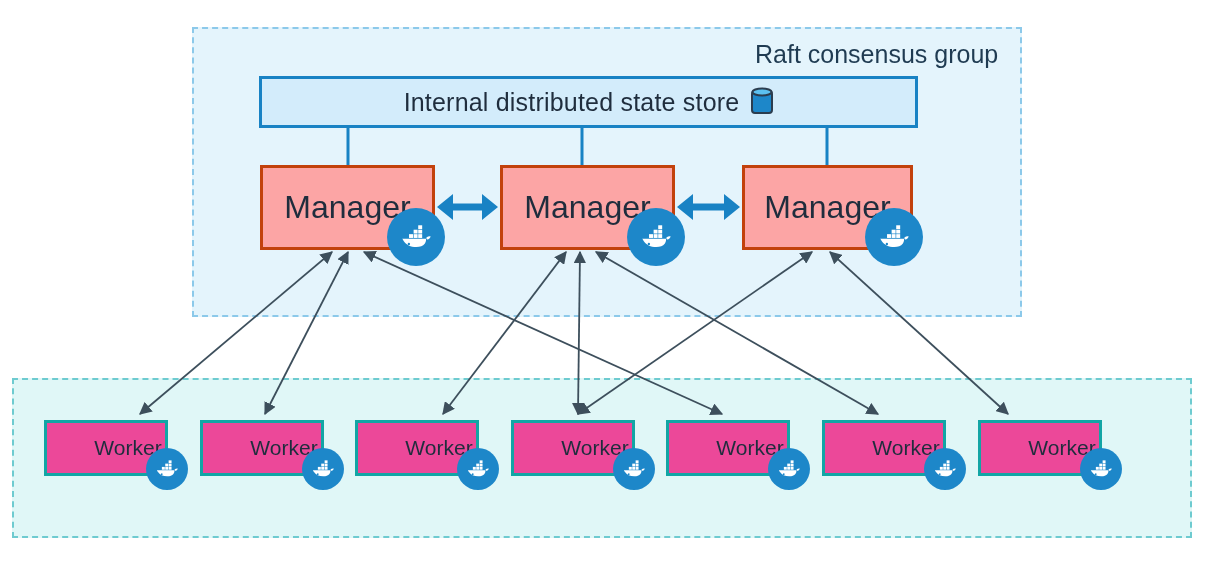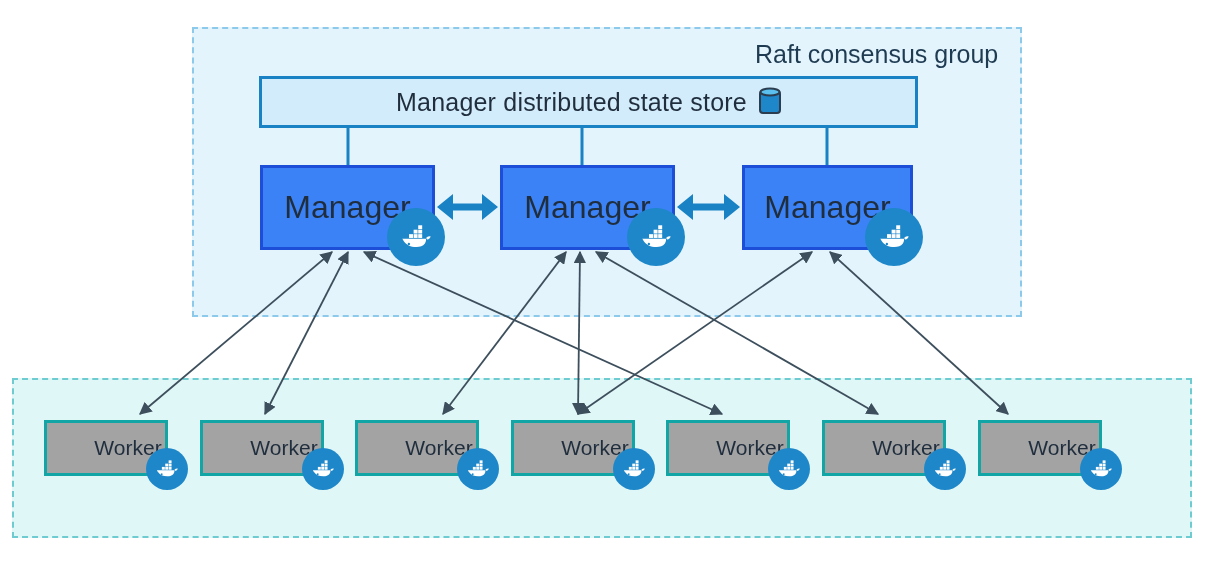--- a/index.html
+++ b/index.html
@@ -46,26 +46,26 @@
     position: absolute;
     box-sizing: border-box;
     border: 2px dashed #6ecbd0;
     background: #e0f7f7;
   }
   .store-box {
     border: 3px solid #1882c4;
     background: #d3ecfb;
   }
   .manager-box {
-    border: 3px solid #1d4ed8;
-    background: #3b82f6;
+    border: 3px solid #c2410c;
+    background: #fca5a5;
   }
   .worker-box {
     border: 3px solid #12a5a5;
-    background: #a3a3a3;
+    background: #ec4899;
     padding-left: 44px;
   }
   .store-label {
     font-size: 25px;
     letter-spacing: .2px;
   }
   .manager-label {
     font-size: 32px;
   }
   .worker-label {
@@ -125,21 +125,21 @@
         <g>
           <path d="M 437 207 L 453 194 L 453 203.5 L 482 203.5 L 482 194 L 498 207 L 482 220 L 482 210.5 L 453 210.5 L 453 220 Z" fill="#1882c4"></path>
         </g>
         <g>
           <path d="M 677 207 L 693 194 L 693 203.5 L 724 203.5 L 724 194 L 740 207 L 724 220 L 724 210.5 L 693 210.5 L 693 220 Z" fill="#1882c4"></path>
         </g>
       </g>
   </svg>
 
   <div class="node store-box" id="store-box" style="left: 259px; top: 76px; width: 659px; height: 52px;">
-    <span class="store-label">Manager distributed state store</span>
+    <span class="store-label">Internal distributed state store</span>
     <span class="cyl">
       <svg width="22" height="30" viewBox="0 0 22 30">
         <rect x="1" y="4" width="20" height="22" rx="3" fill="#1d87c9" stroke="#2b3d4f" stroke-width="2"></rect>
         <ellipse cx="11" cy="5" rx="9.5" ry="3.6" fill="#5cc0ef" stroke="#2b3d4f" stroke-width="2"></ellipse>
       </svg>
     </span>
   </div>
 
   <div id="managers-host">
       <div class="node manager-box" style="left: 260px; top: 165px; width: 175px; height: 85px;">

